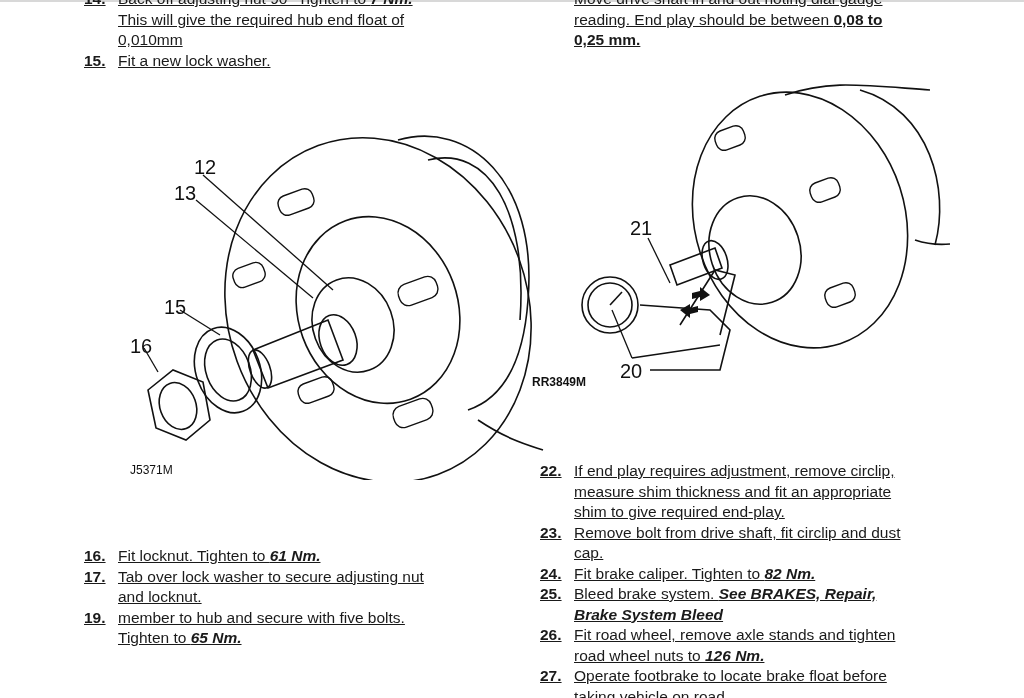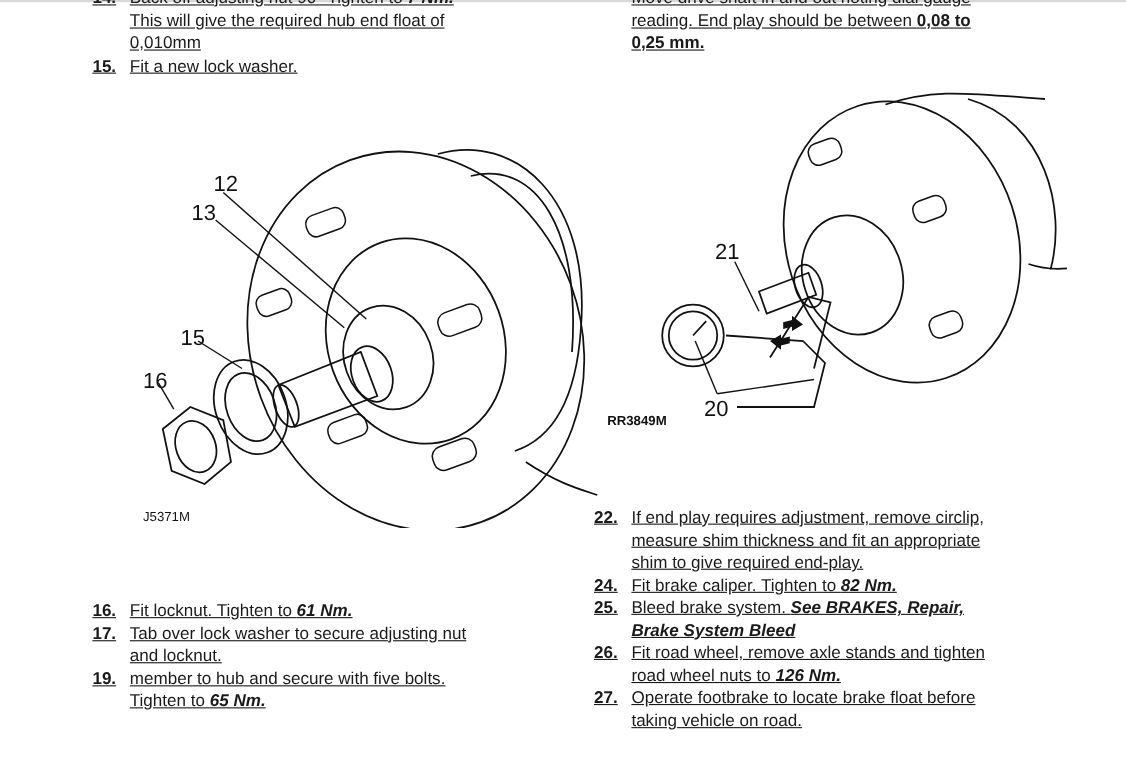--- a/index.html
+++ b/index.html
@@ -15,21 +15,21 @@
   .col-right-top { left: 540px; top: -11px; width: 420px; }
   .col-left-bottom { left: 84px; top: 546px; width: 420px; }
   .col-right-bottom { left: 540px; top: 449px; width: 420px; margin-top: 12px; }
   .step { display: flex; text-decoration: underline; }
   .num { width: 34px; flex: 0 0 34px; font-weight: bold; }
   .txt { flex: 1; }
   .b { font-weight: bold; }
   .bi { font-weight: bold; font-style: italic; }
   .fig { position: absolute; }
   .fig-left { left: 84px; top: 120px; width: 420px; height: 360px; margin-left: 44px; }
-  .fig-right { left: 550px; top: 70px; width: 430px; height: 330px; text-align: right; }
+  .fig-right { left: 530px; top: 70px; width: 430px; height: 330px; text-align: right; }
   .callout { font-family: "Liberation Sans", sans-serif; font-size: 20px; fill: #111; }
   .figref { font-family: "Liberation Sans", sans-serif; font-size: 12px; fill: #111; }
   .figref-b { font-family: "Liberation Sans", sans-serif; font-size: 12px; font-weight: bold; fill: #111; }
 </style>
 </head>
 <body>
 
 <div class="topline"></div>
 
 <div class="col col-left-top" id="lt">
@@ -174,20 +174,27 @@
 <div class="col col-right-bottom" id="rb">
     <div class="step">
       <span class="num">22.</span>
       <div class="txt">
         <div><span>If end play requires adjustment, remove circlip,</span></div>
         <div><span>measure shim thickness and fit an appropriate</span></div>
         <div><span>shim to give required end-play.</span></div>
       </div>
     </div>
     <div class="step">
+      <span class="num">23.</span>
+      <div class="txt">
+        <div><span>Remove bolt from drive shaft, fit circlip and dust</span></div>
+        <div><span>cap.</span></div>
+      </div>
+    </div>
+    <div class="step">
       <span class="num">24.</span>
       <div class="txt">
         <div><span>Fit brake caliper.  Tighten to </span><span class="bi">82 Nm.</span></div>
       </div>
     </div>
     <div class="step">
       <span class="num">25.</span>
       <div class="txt">
         <div><span>Bleed brake system.  </span><span class="bi">See BRAKES, Repair,</span></div>
         <div><span class="bi">Brake System Bleed</span></div>

